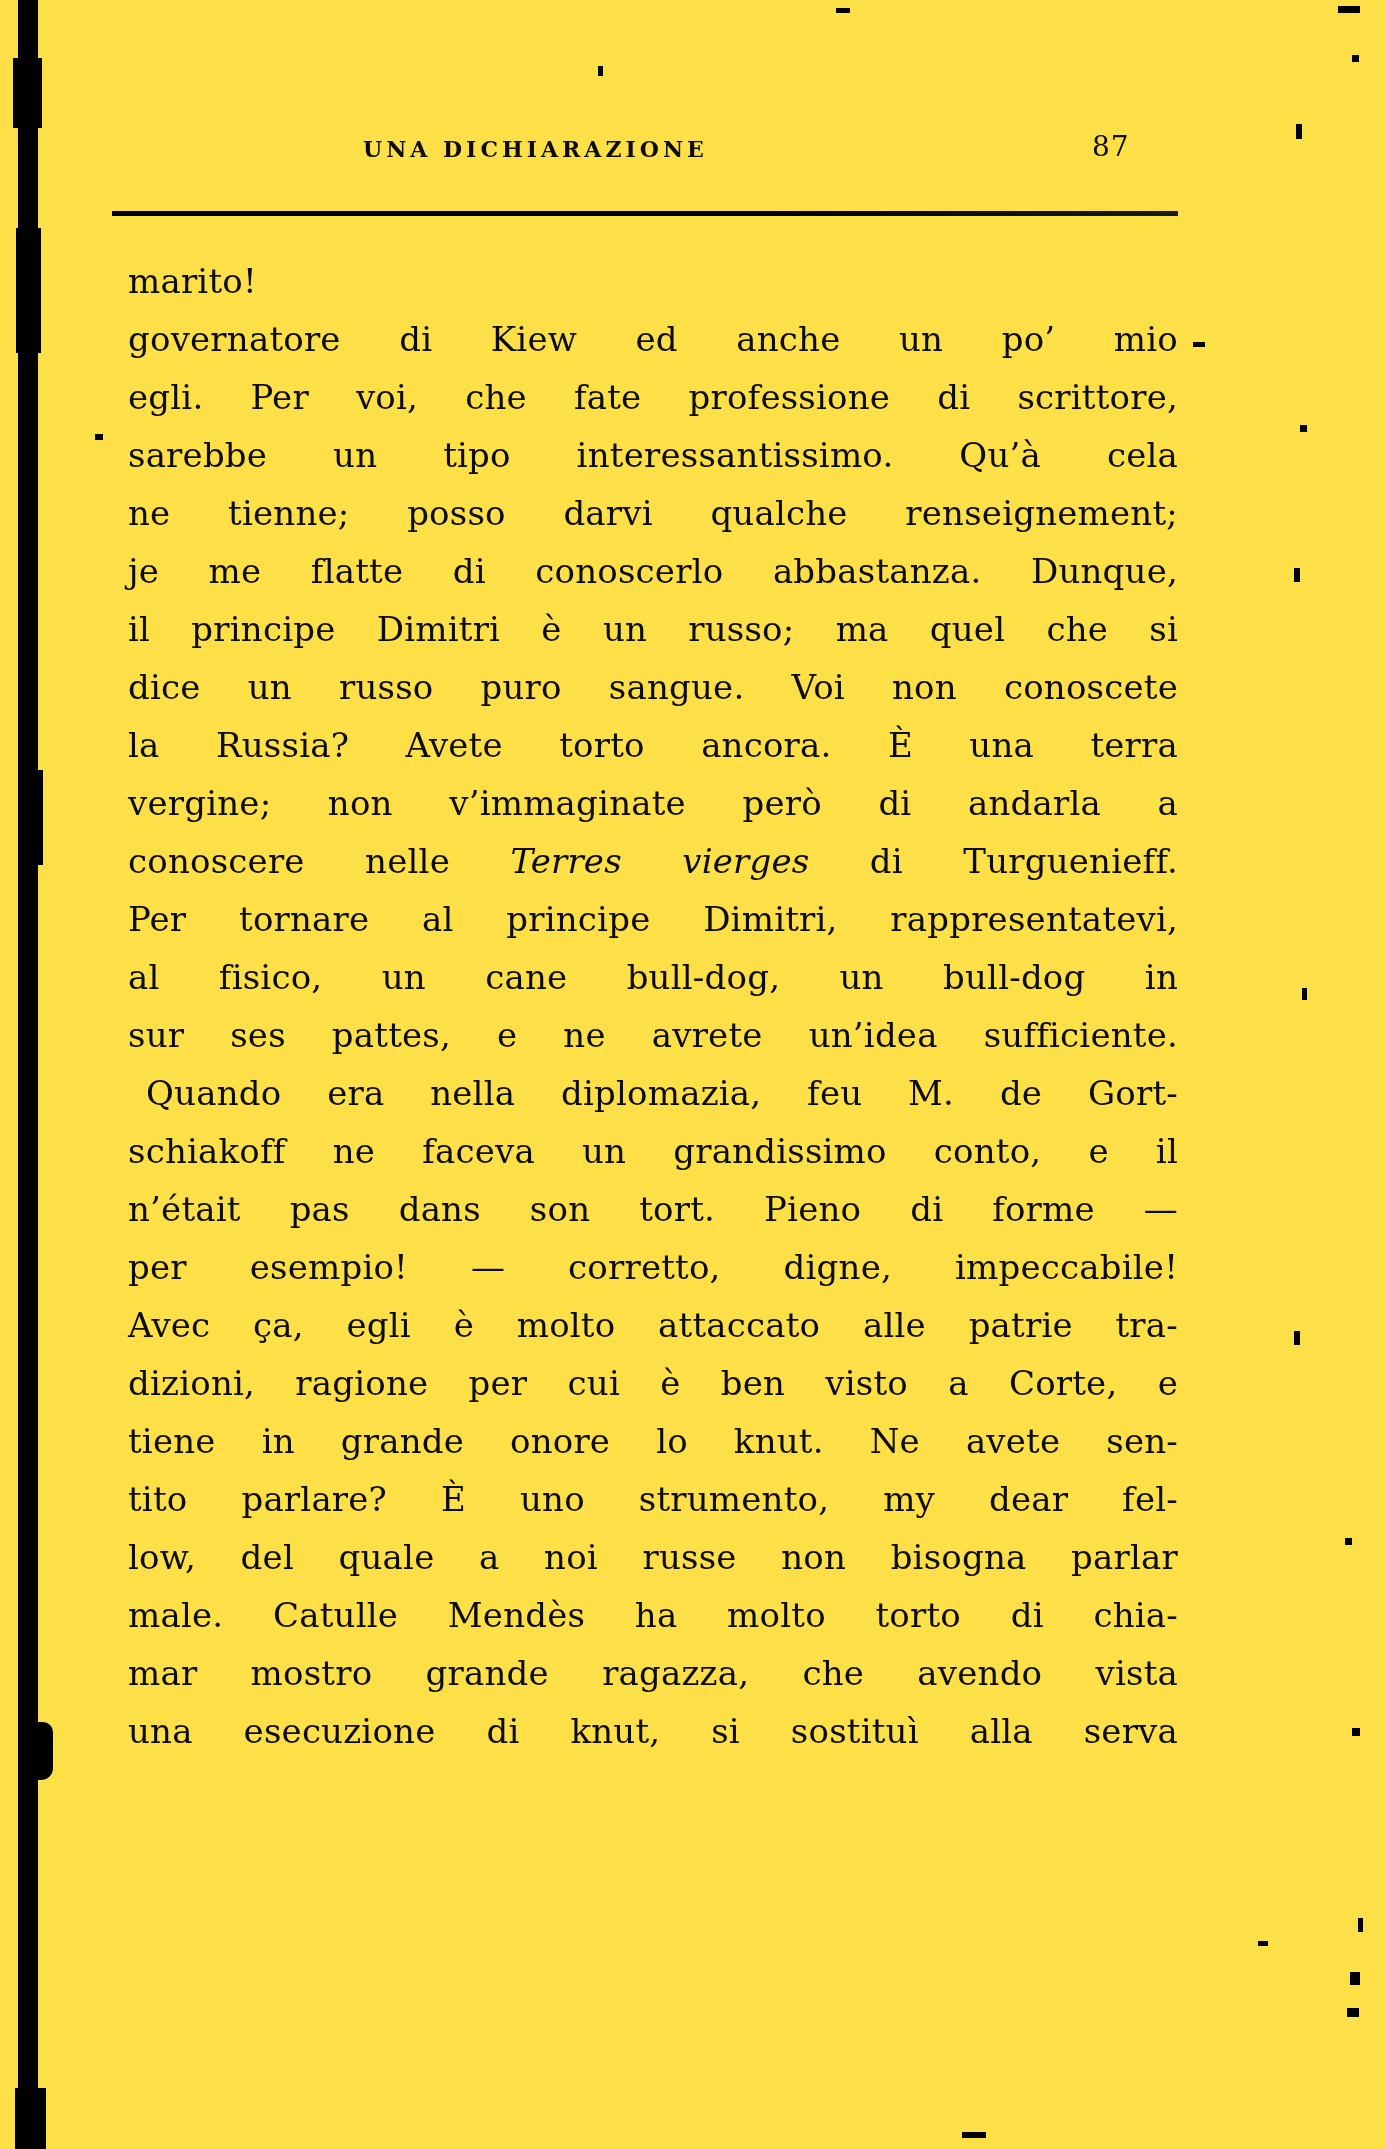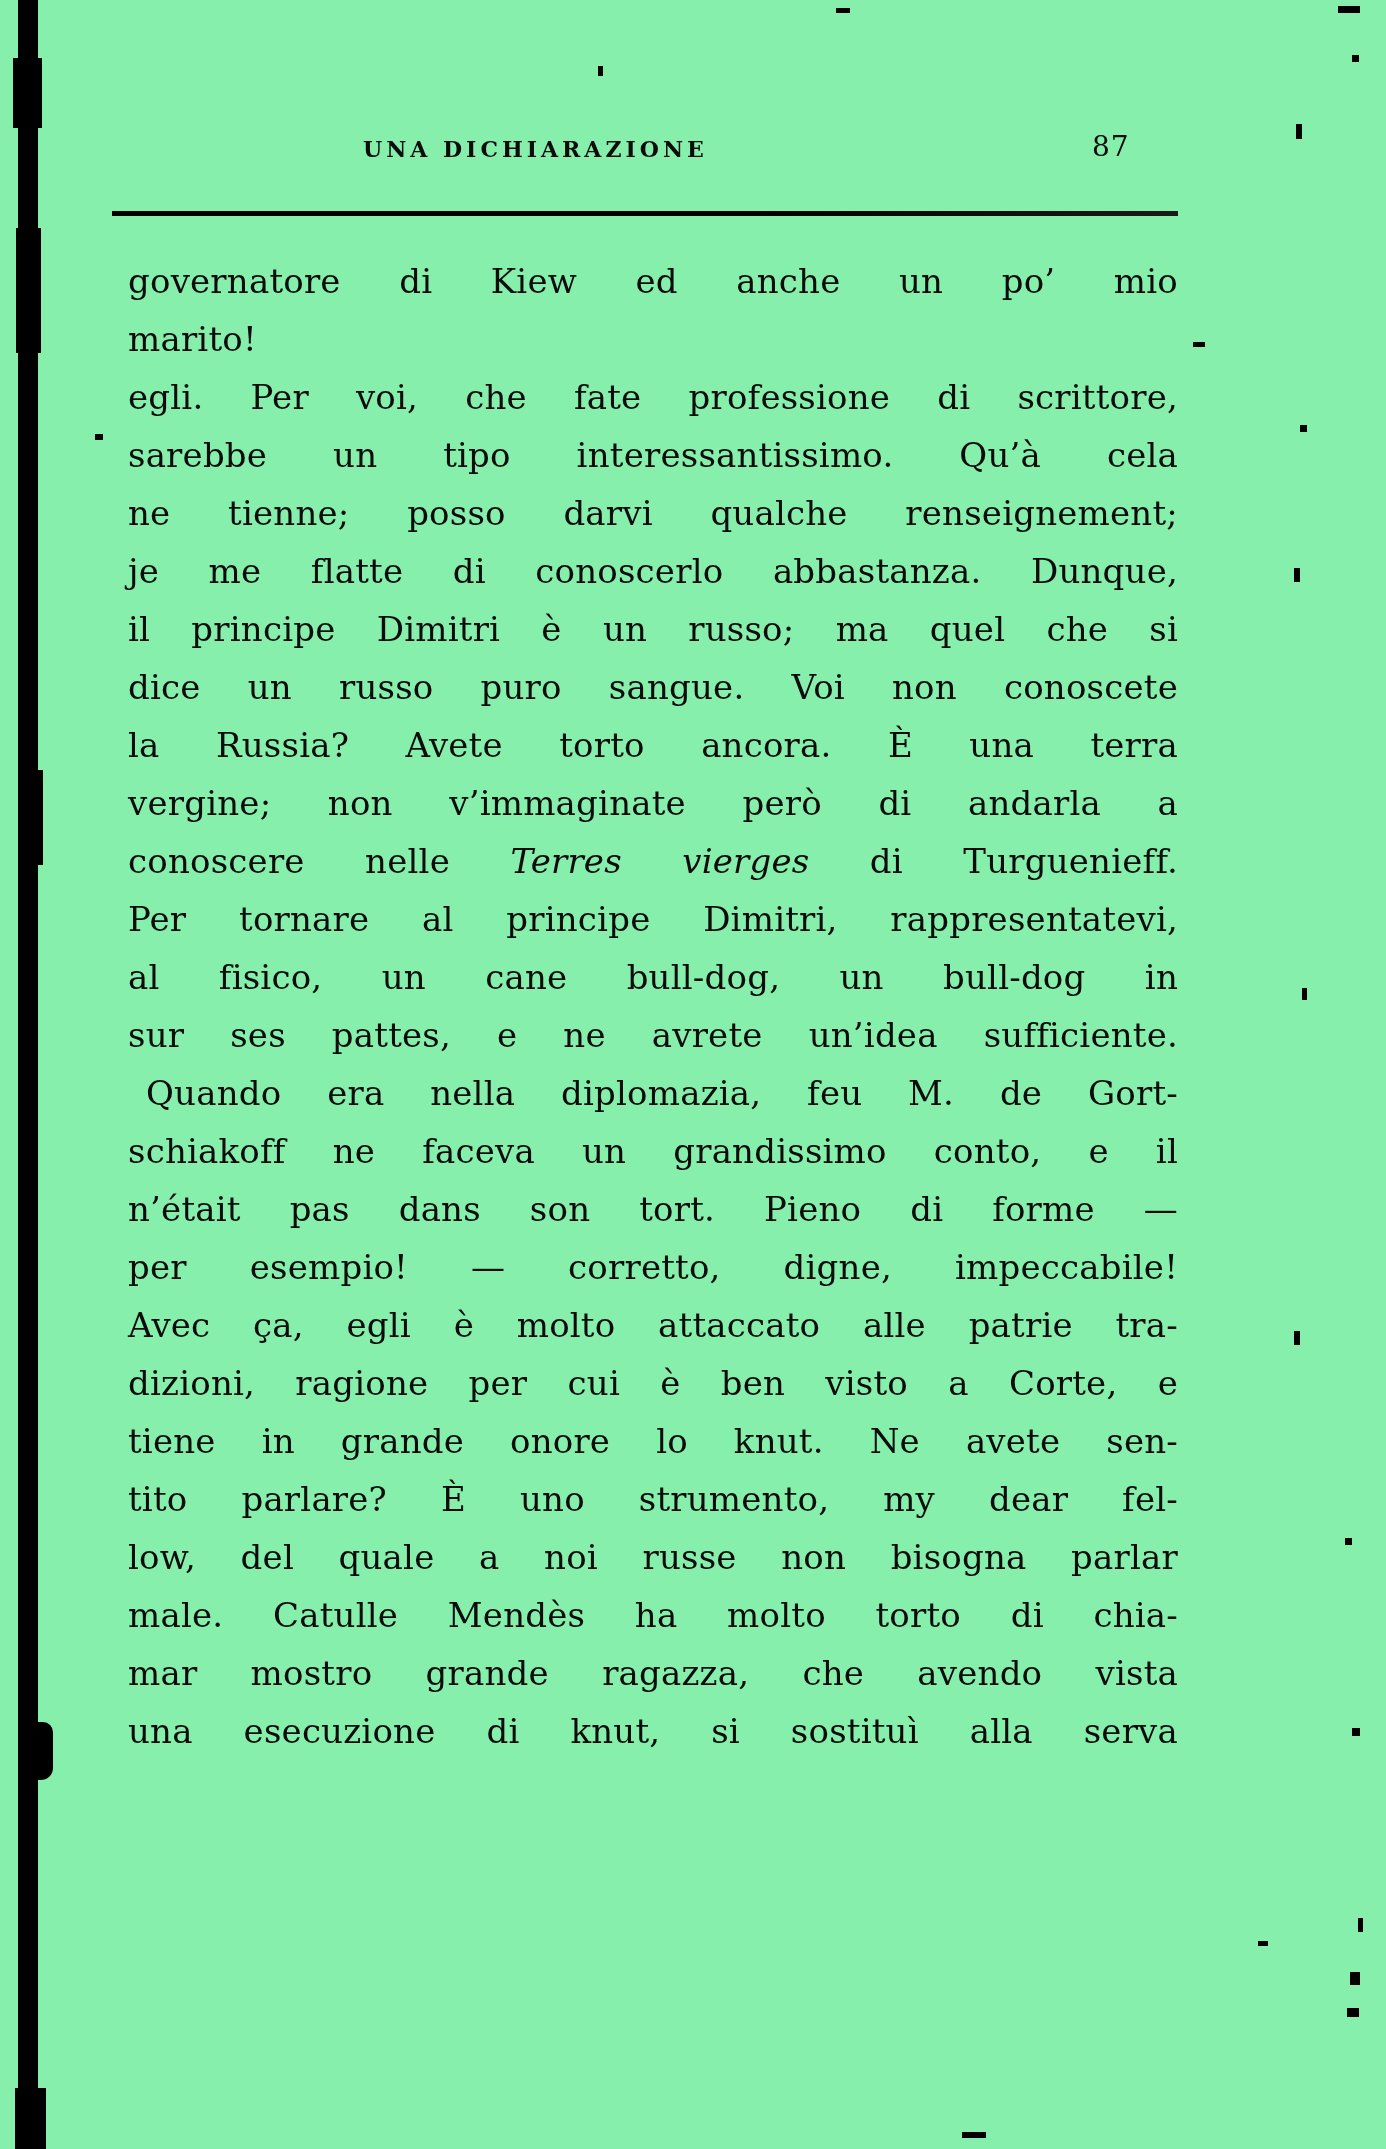--- a/index.html
+++ b/index.html
@@ -1,19 +1,19 @@
 <!DOCTYPE html>
 <html><head>
 <meta charset="utf-8">
 <style>
   html,body{margin:0;padding:0;background:#ffffff;}
   .scan{
     position:relative;
     width:1386px;height:2149px;
-    background:#86efac;
+    background:#fde047;
     overflow:hidden;
     font-family:"DejaVu Serif","Liberation Serif",serif;
     color:#0c0c0c;
   }
   
   .left-bar{position:absolute;left:18px;top:0;width:20px;height:2149px;background:#000;}
   .bar-bump{position:absolute;background:#000;}
   .bump1{left:13px;top:58px;width:29px;height:70px;}
   .bump2{left:16px;top:228px;width:25px;height:125px;}
   .bump3{left:36px;top:770px;width:7px;height:95px;}
@@ -80,22 +80,22 @@
   <div class="bar-bump bump2"></div>
   <div class="bar-bump bump3"></div>
   <div class="bar-bump bump4"></div>
   <div class="bar-bump bump5"></div>
 
   <div class="header-title">UNA DICHIARAZIONE</div>
   <div class="page-number">87</div>
   <div class="rule"></div>
 
   <div class="body-text">
+    <div class="line short">marito!</div>
     <div class="line">governatore di Kiew ed anche un po’ mio</div>
-    <div class="line short">marito!</div>
     <div class="line">egli. Per voi, che fate professione di scrittore,</div>
     <div class="line">sarebbe un tipo interessantissimo. Qu’à cela</div>
     <div class="line">ne tienne; posso darvi qualche renseignement;</div>
     <div class="line">je me flatte di conoscerlo abbastanza. Dunque,</div>
     <div class="line">il principe Dimitri è un russo; ma quel che si</div>
     <div class="line">dice un russo puro sangue. Voi non conoscete</div>
     <div class="line">la Russia? Avete torto ancora. È una terra</div>
     <div class="line">vergine; non v’immaginate però di andarla a</div>
     <div class="line"><span>conoscere nelle </span><span class="italic">Terres vierges</span><span> di Turguenieff.</span></div>
     <div class="line">Per tornare al principe Dimitri, rappresentatevi,</div>

